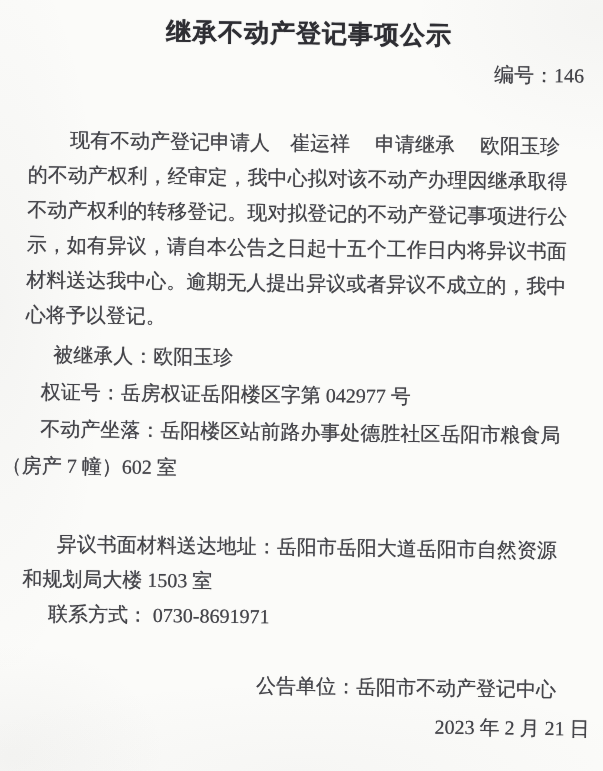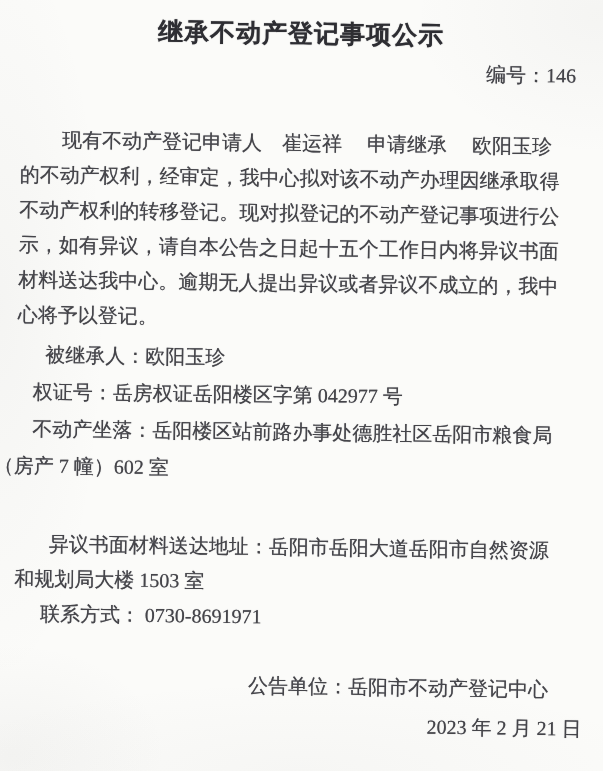--- a/index.html
+++ b/index.html
@@ -15,20 +15,21 @@
     position: relative;
     width: 603px;
     height: 771px;
     overflow: hidden;
     background-color: var(--paper);
     background-image:
       radial-gradient(ellipse 220px 160px at 2% 98%, rgba(125,125,125,0.06), transparent 70%),
       radial-gradient(ellipse 260px 200px at 99% 2%, rgba(125,125,125,0.05), transparent 70%),
       radial-gradient(ellipse 140px 500px at 0% 40%, rgba(125,125,125,0.05), transparent 75%),
       radial-gradient(ellipse 500px 120px at 50% 100%, rgba(125,125,125,0.04), transparent 75%);
+    padding-left: 8px;
   }
 
   .content {
     width: 603px;
     padding: 12px 22px 0 22px;
     transform: rotate(0.75deg);
     transform-origin: 0 0;
     color: var(--ink);
     text-shadow: 0 0 0.7px rgba(70,70,78,0.75);
   }

